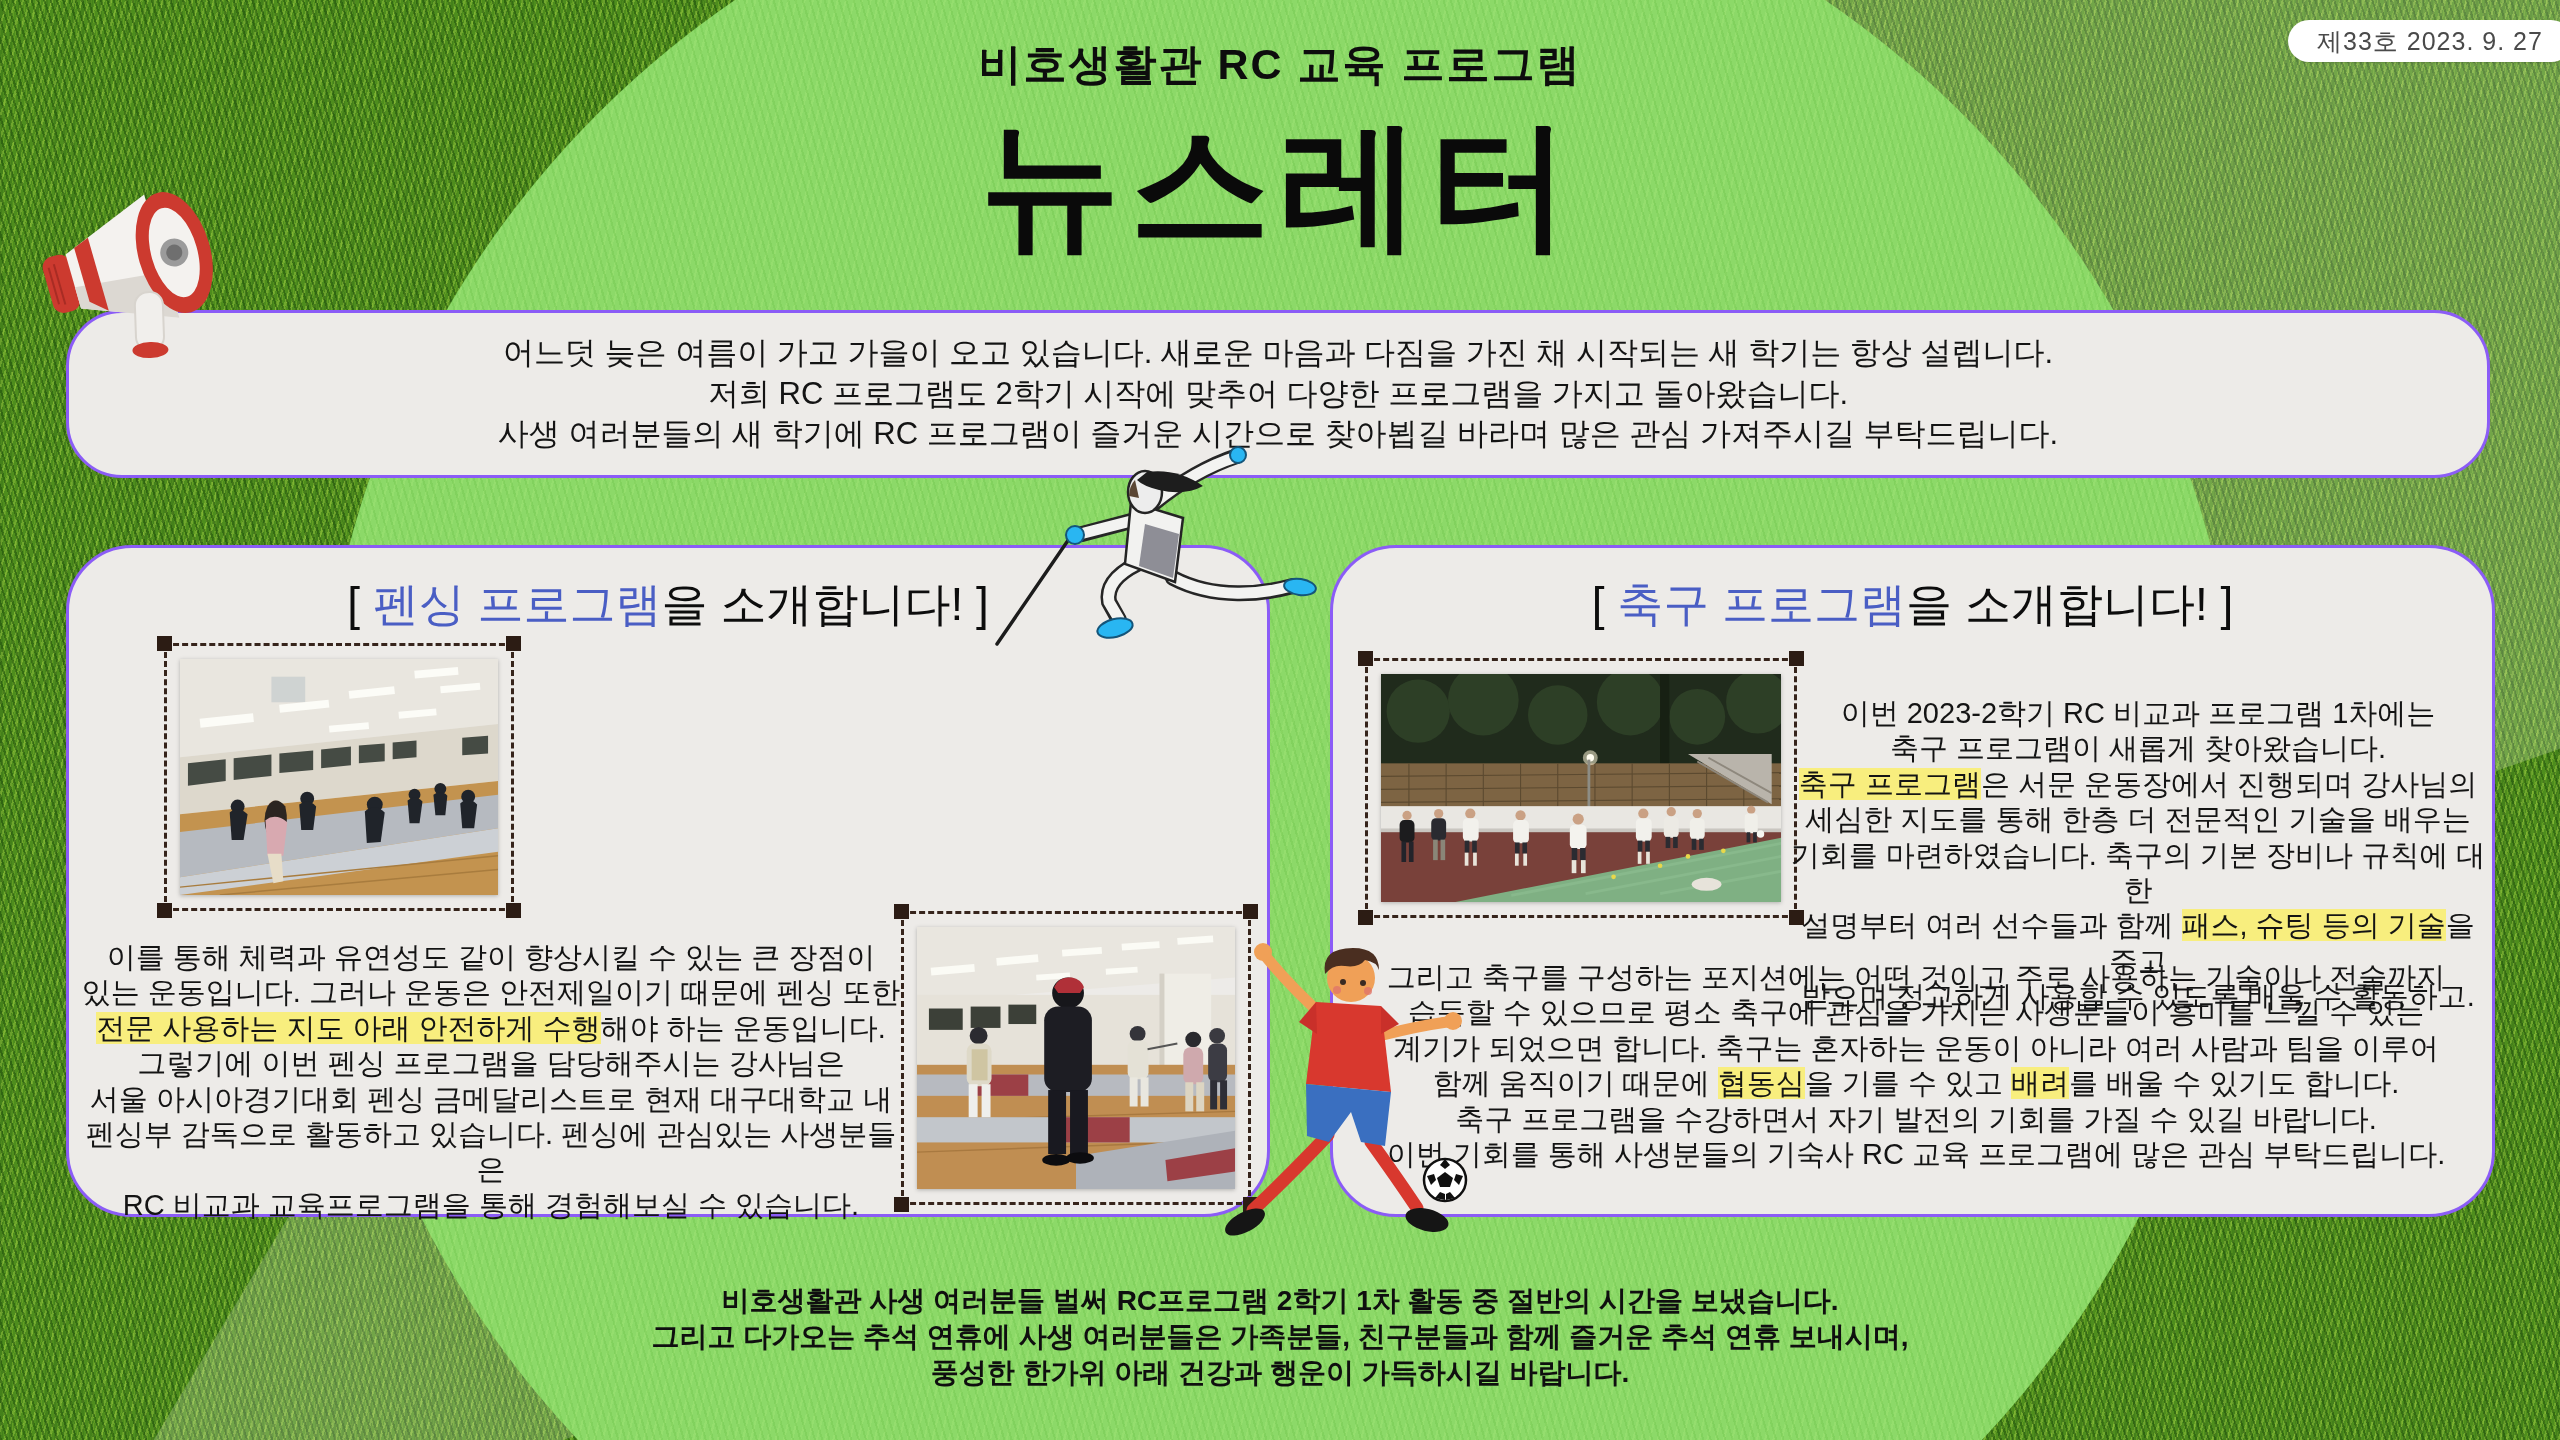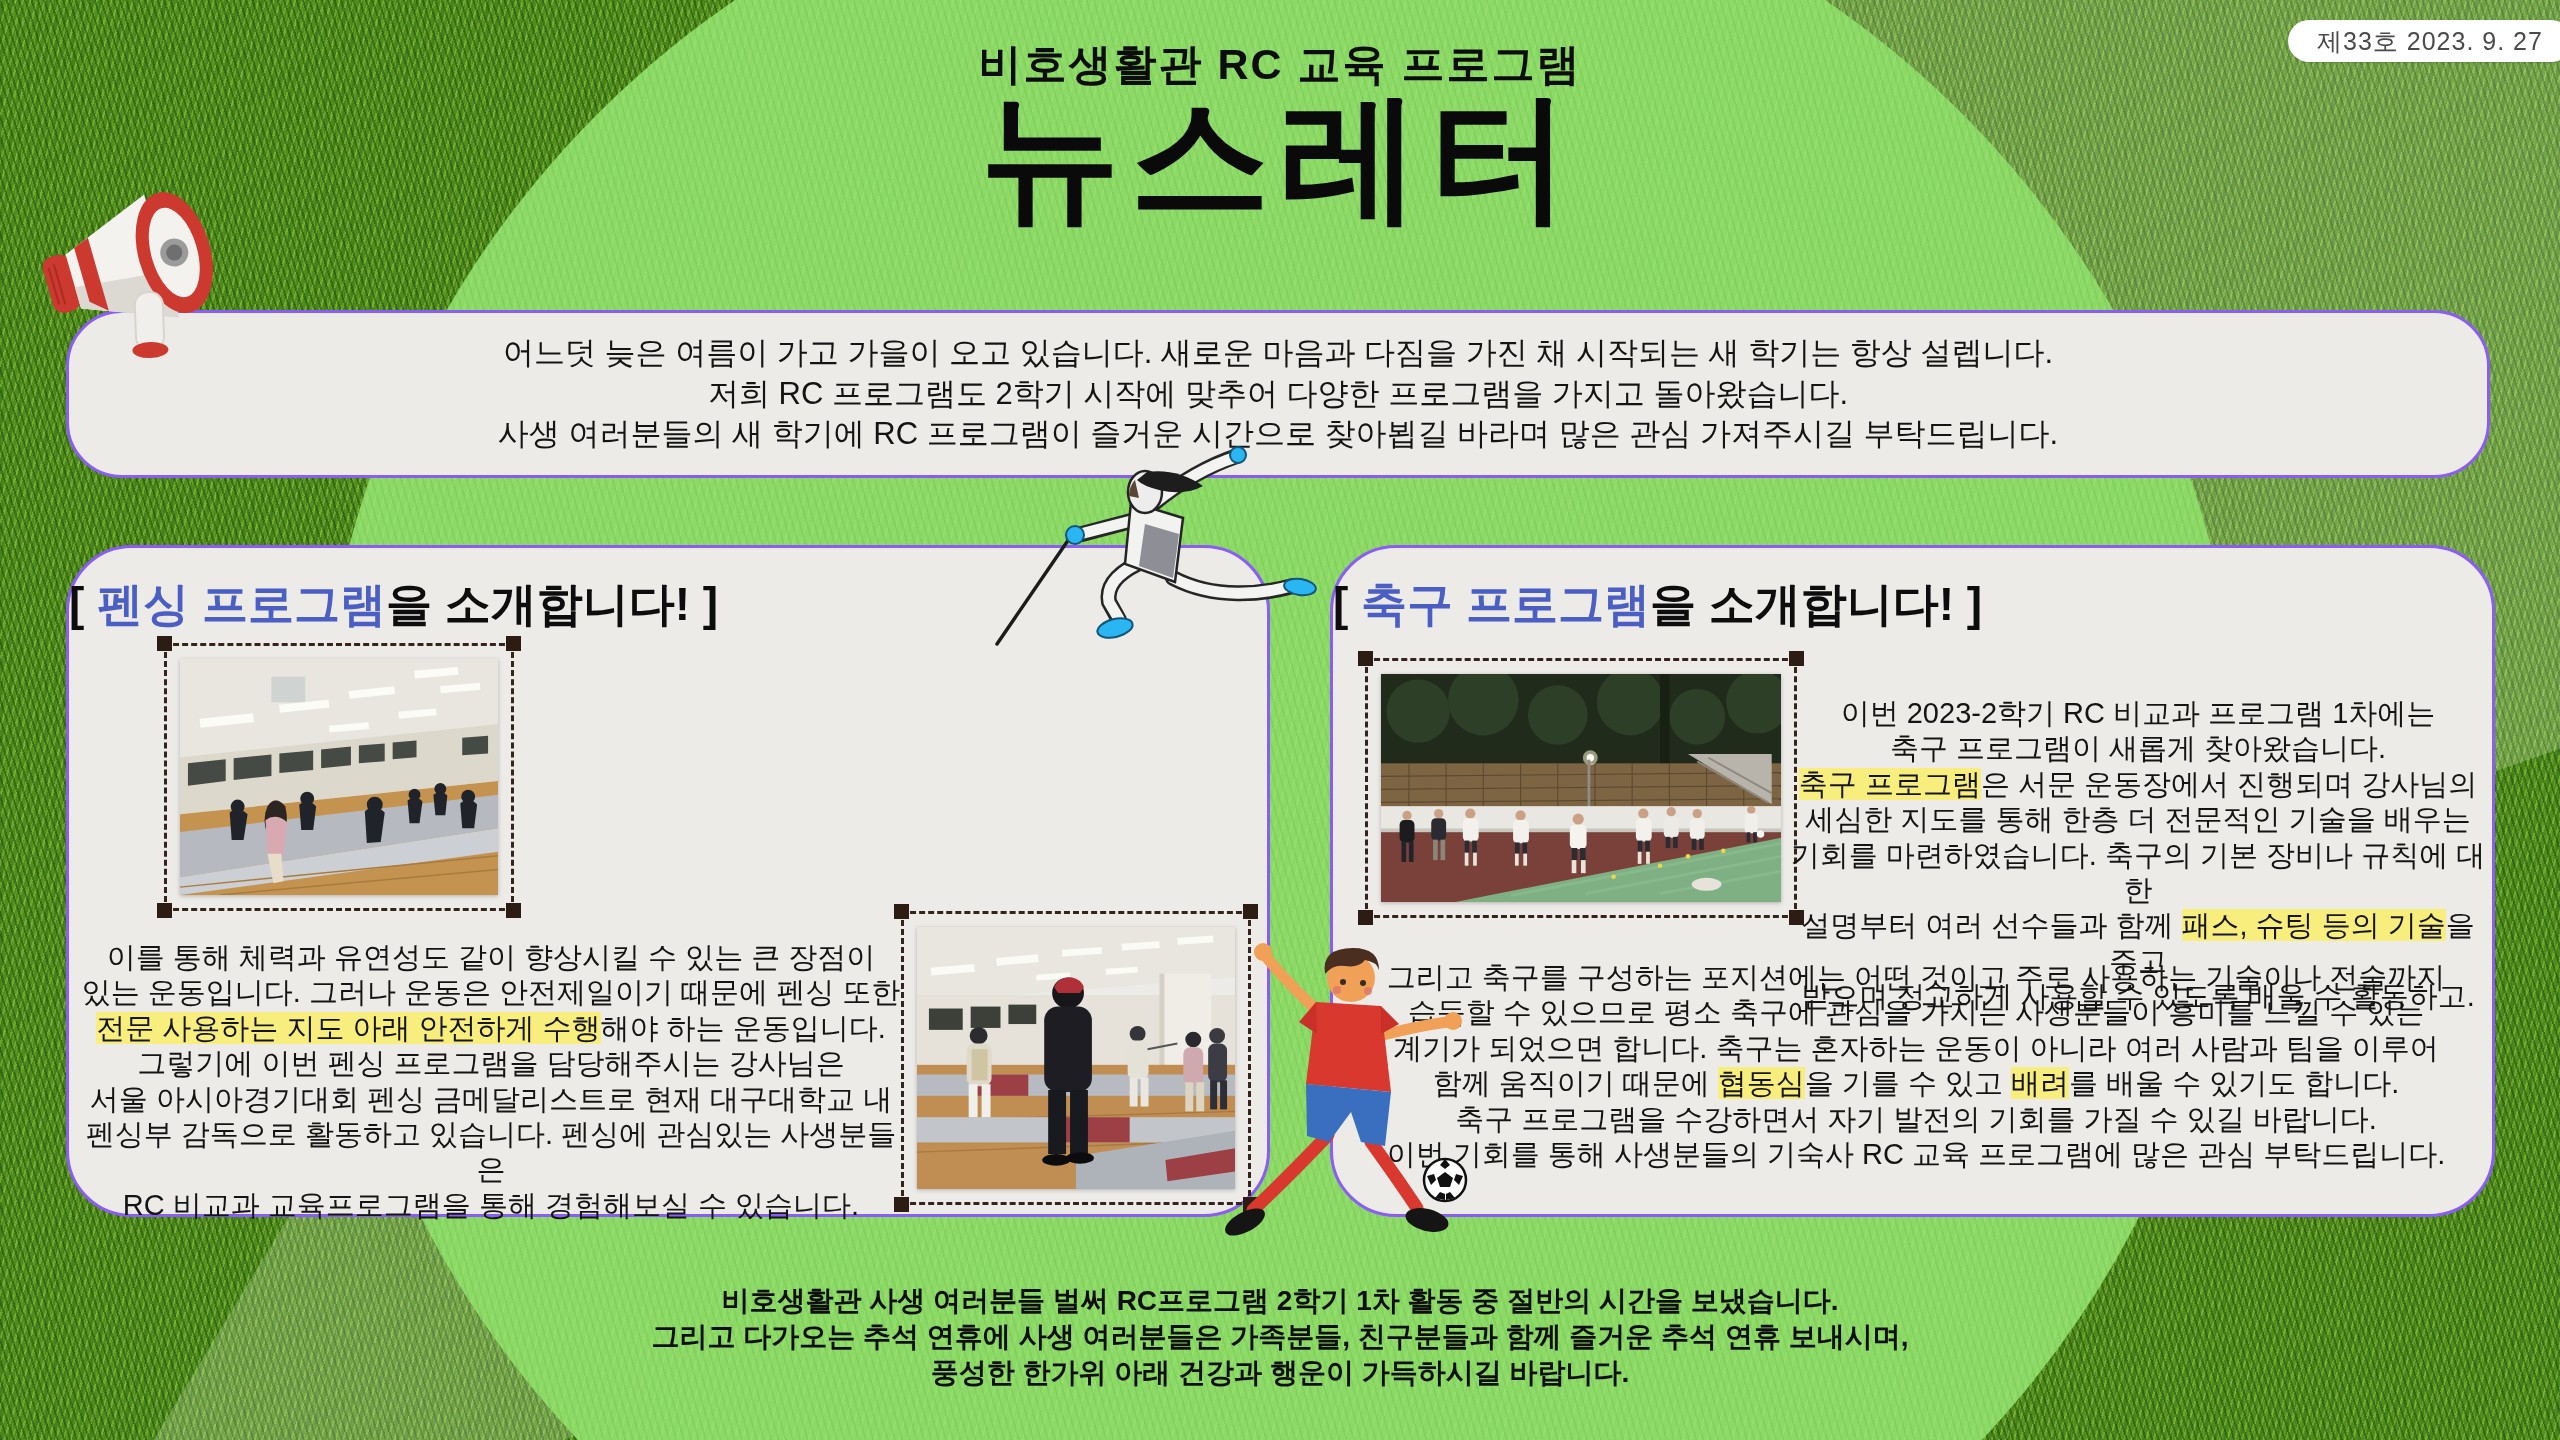--- a/index.html
+++ b/index.html
@@ -31,35 +31,35 @@
   .issue-badge{
     position:absolute;left:2288px;top:20px;width:284px;height:42px;border-radius:21px;
     background:#ffffff;display:flex;align-items:center;justify-content:center;
     font-size:25px;color:#4a4a4a;letter-spacing:1px;box-shadow:0 1px 2px rgba(0,0,0,.15);
   }
   .subtitle{
     position:absolute;left:0;top:36px;width:100%;text-align:center;
     font-size:43px;font-weight:700;color:#0d0d0d;letter-spacing:2px;
   }
   .main-title{
-    position:absolute;left:0;top:64px;width:100%;text-align:center;
+    position:absolute;left:0;top:92px;width:100%;text-align:center;
     font-size:140px;font-weight:900;color:#0a0a0a;letter-spacing:10px;
   }
   
   .panel{
     position:absolute;background:#edebe8;border:3px solid #8b5cf6;box-sizing:border-box;
   }
   .intro-box{left:66px;top:310px;width:2424px;height:168px;border-radius:56px;
     display:flex;align-items:center;justify-content:center;}
   .intro-text{font-size:31px;line-height:1.32;text-align:center;white-space:pre-line;color:#141414;}
   .left-panel{left:66px;top:545px;width:1204px;height:672px;border-radius:66px;}
   .right-panel{left:1330px;top:545px;width:1165px;height:672px;border-radius:66px;}
   .panel-title{
-    position:absolute;left:0;top:26px;width:100%;
-    font-size:46px;font-weight:700;color:#0d0d0d;
+    position:absolute;left:0;top:26px;width:100%;text-align:center;
+    font-size:46px;font-weight:400;color:#0d0d0d;
   }
   .panel-title .blue{color:#4a5ec4;}
   .para{position:absolute;font-size:29px;line-height:1.22;text-align:center;white-space:pre-line;color:#141414;}
   .hl{background:#f8ee7e;}
   .hl.blue{color:#4050bd;}
   
   .f-para1{left:385px;top:104px;width:820px;}
   .f-para2{left:8px;top:392px;width:828px;}
   
   .s-para1{left:455px;top:148px;width:700px;}

